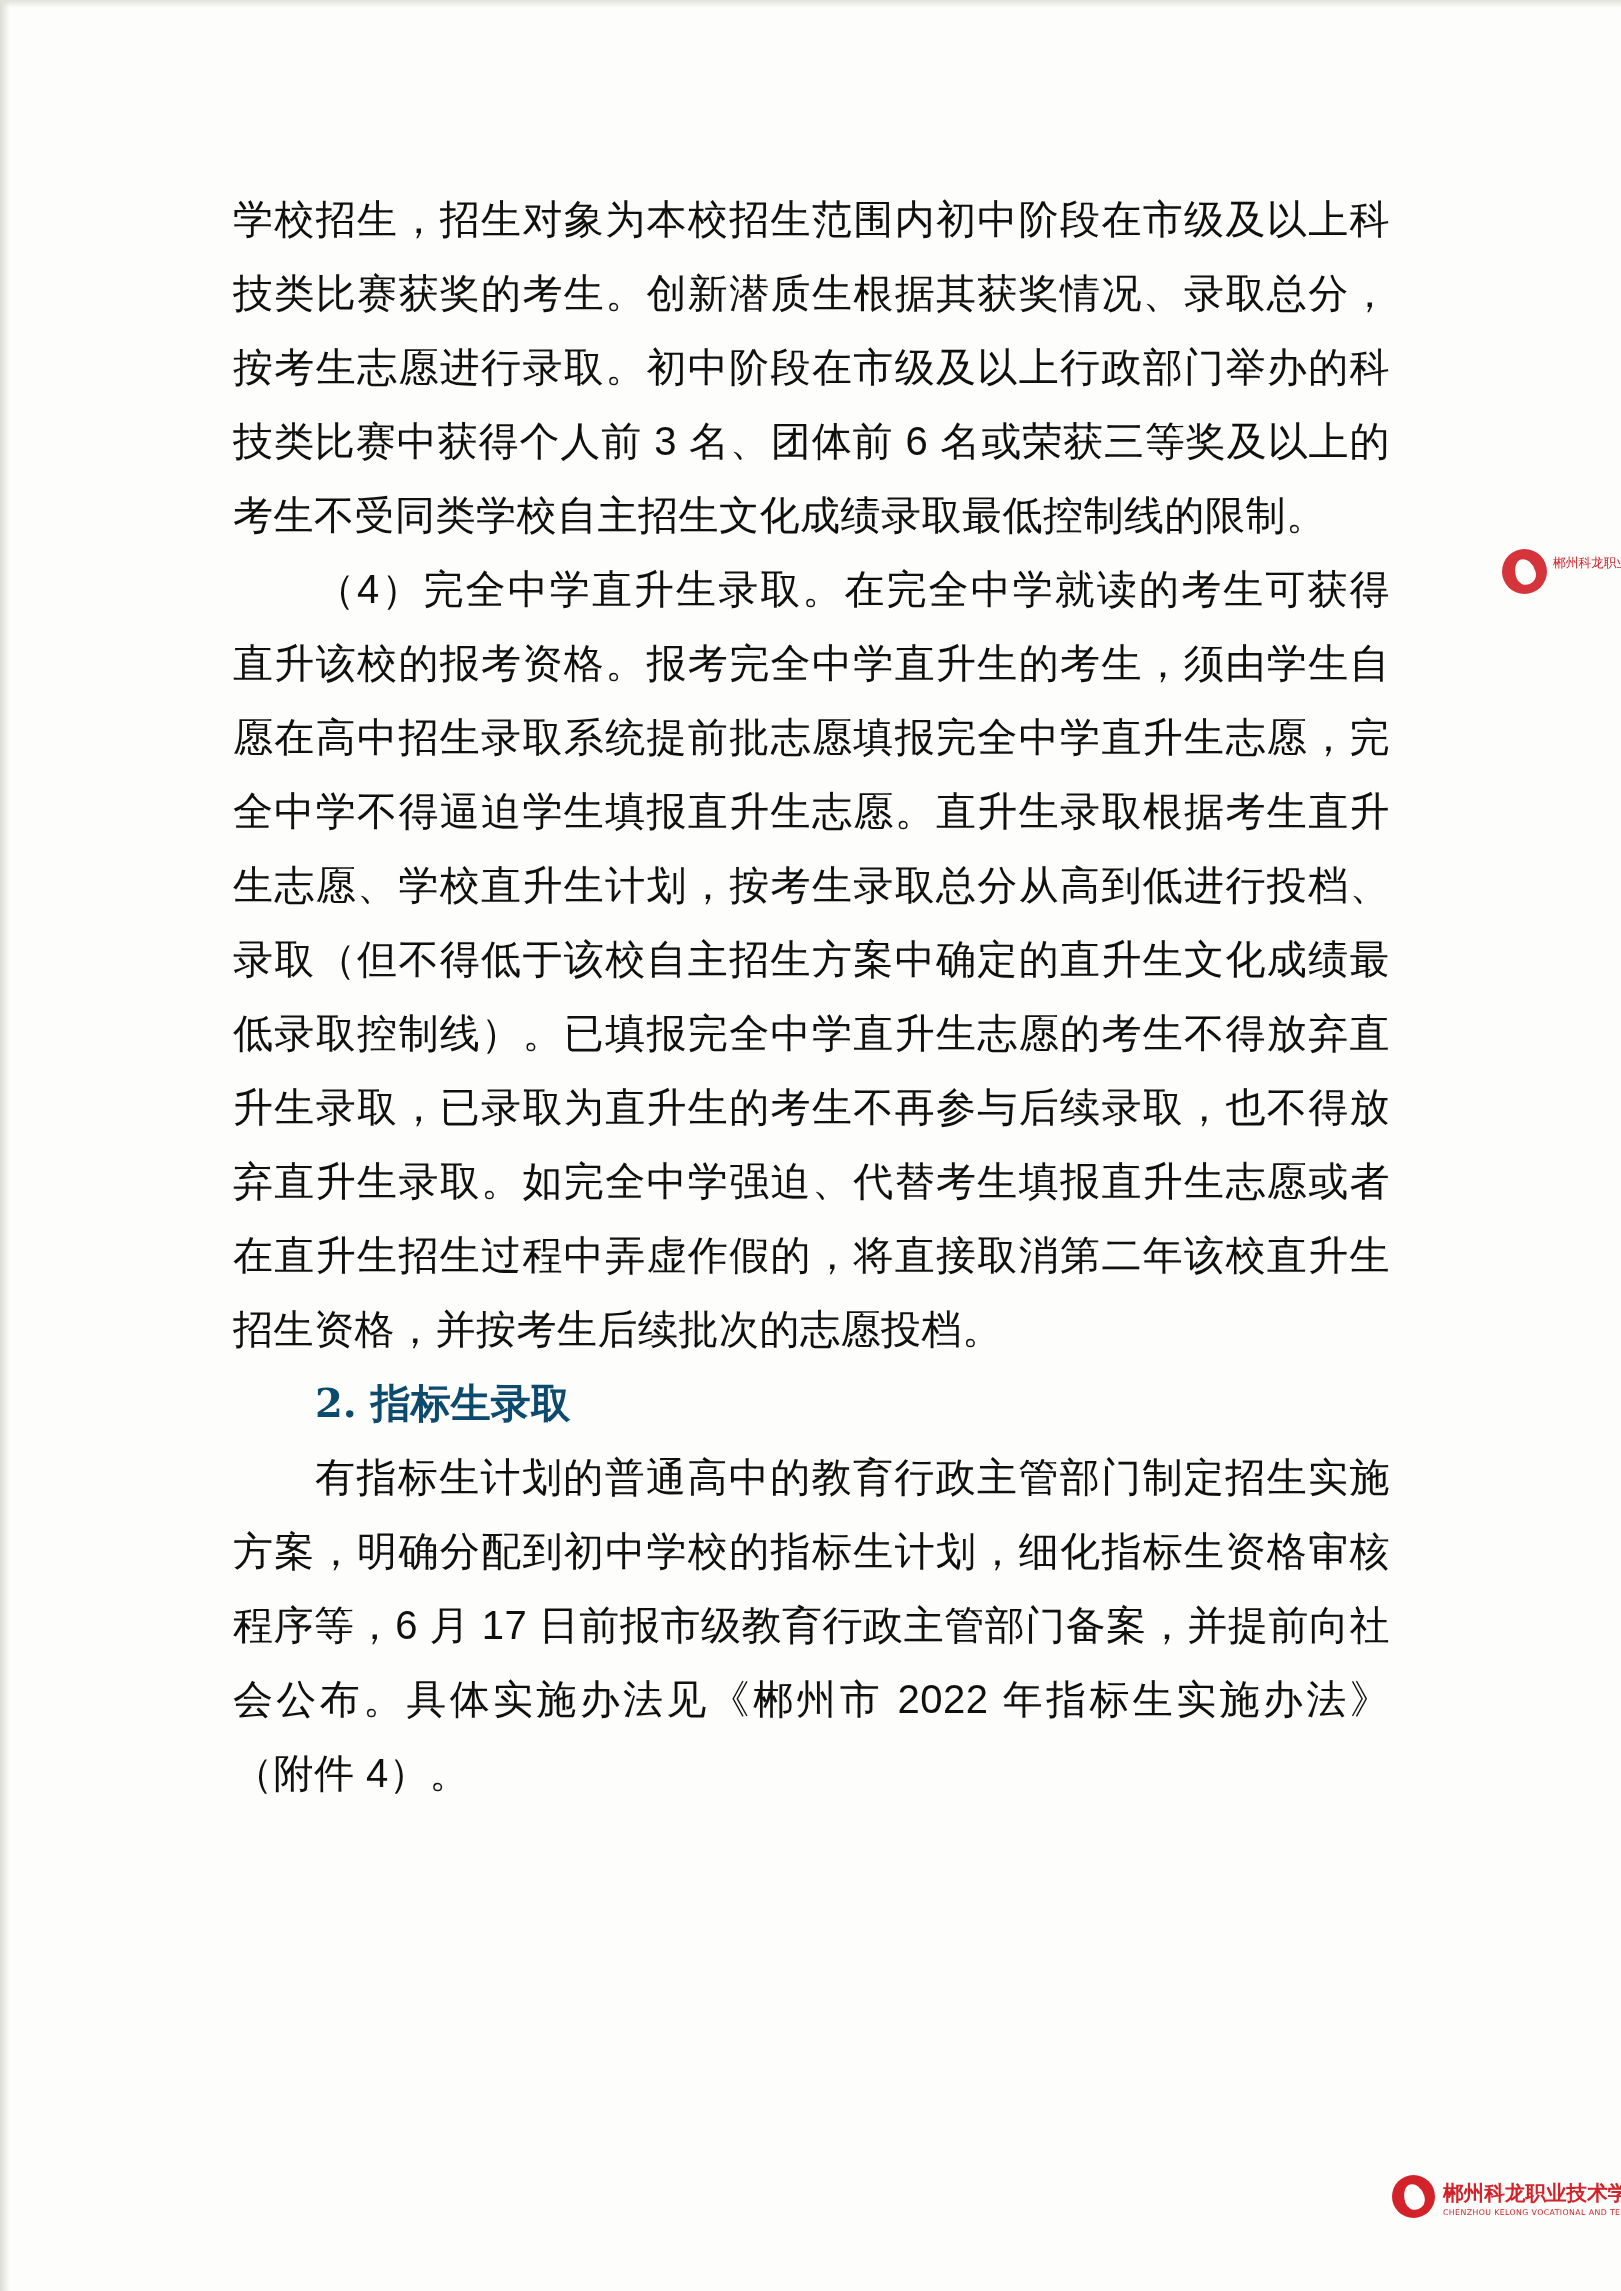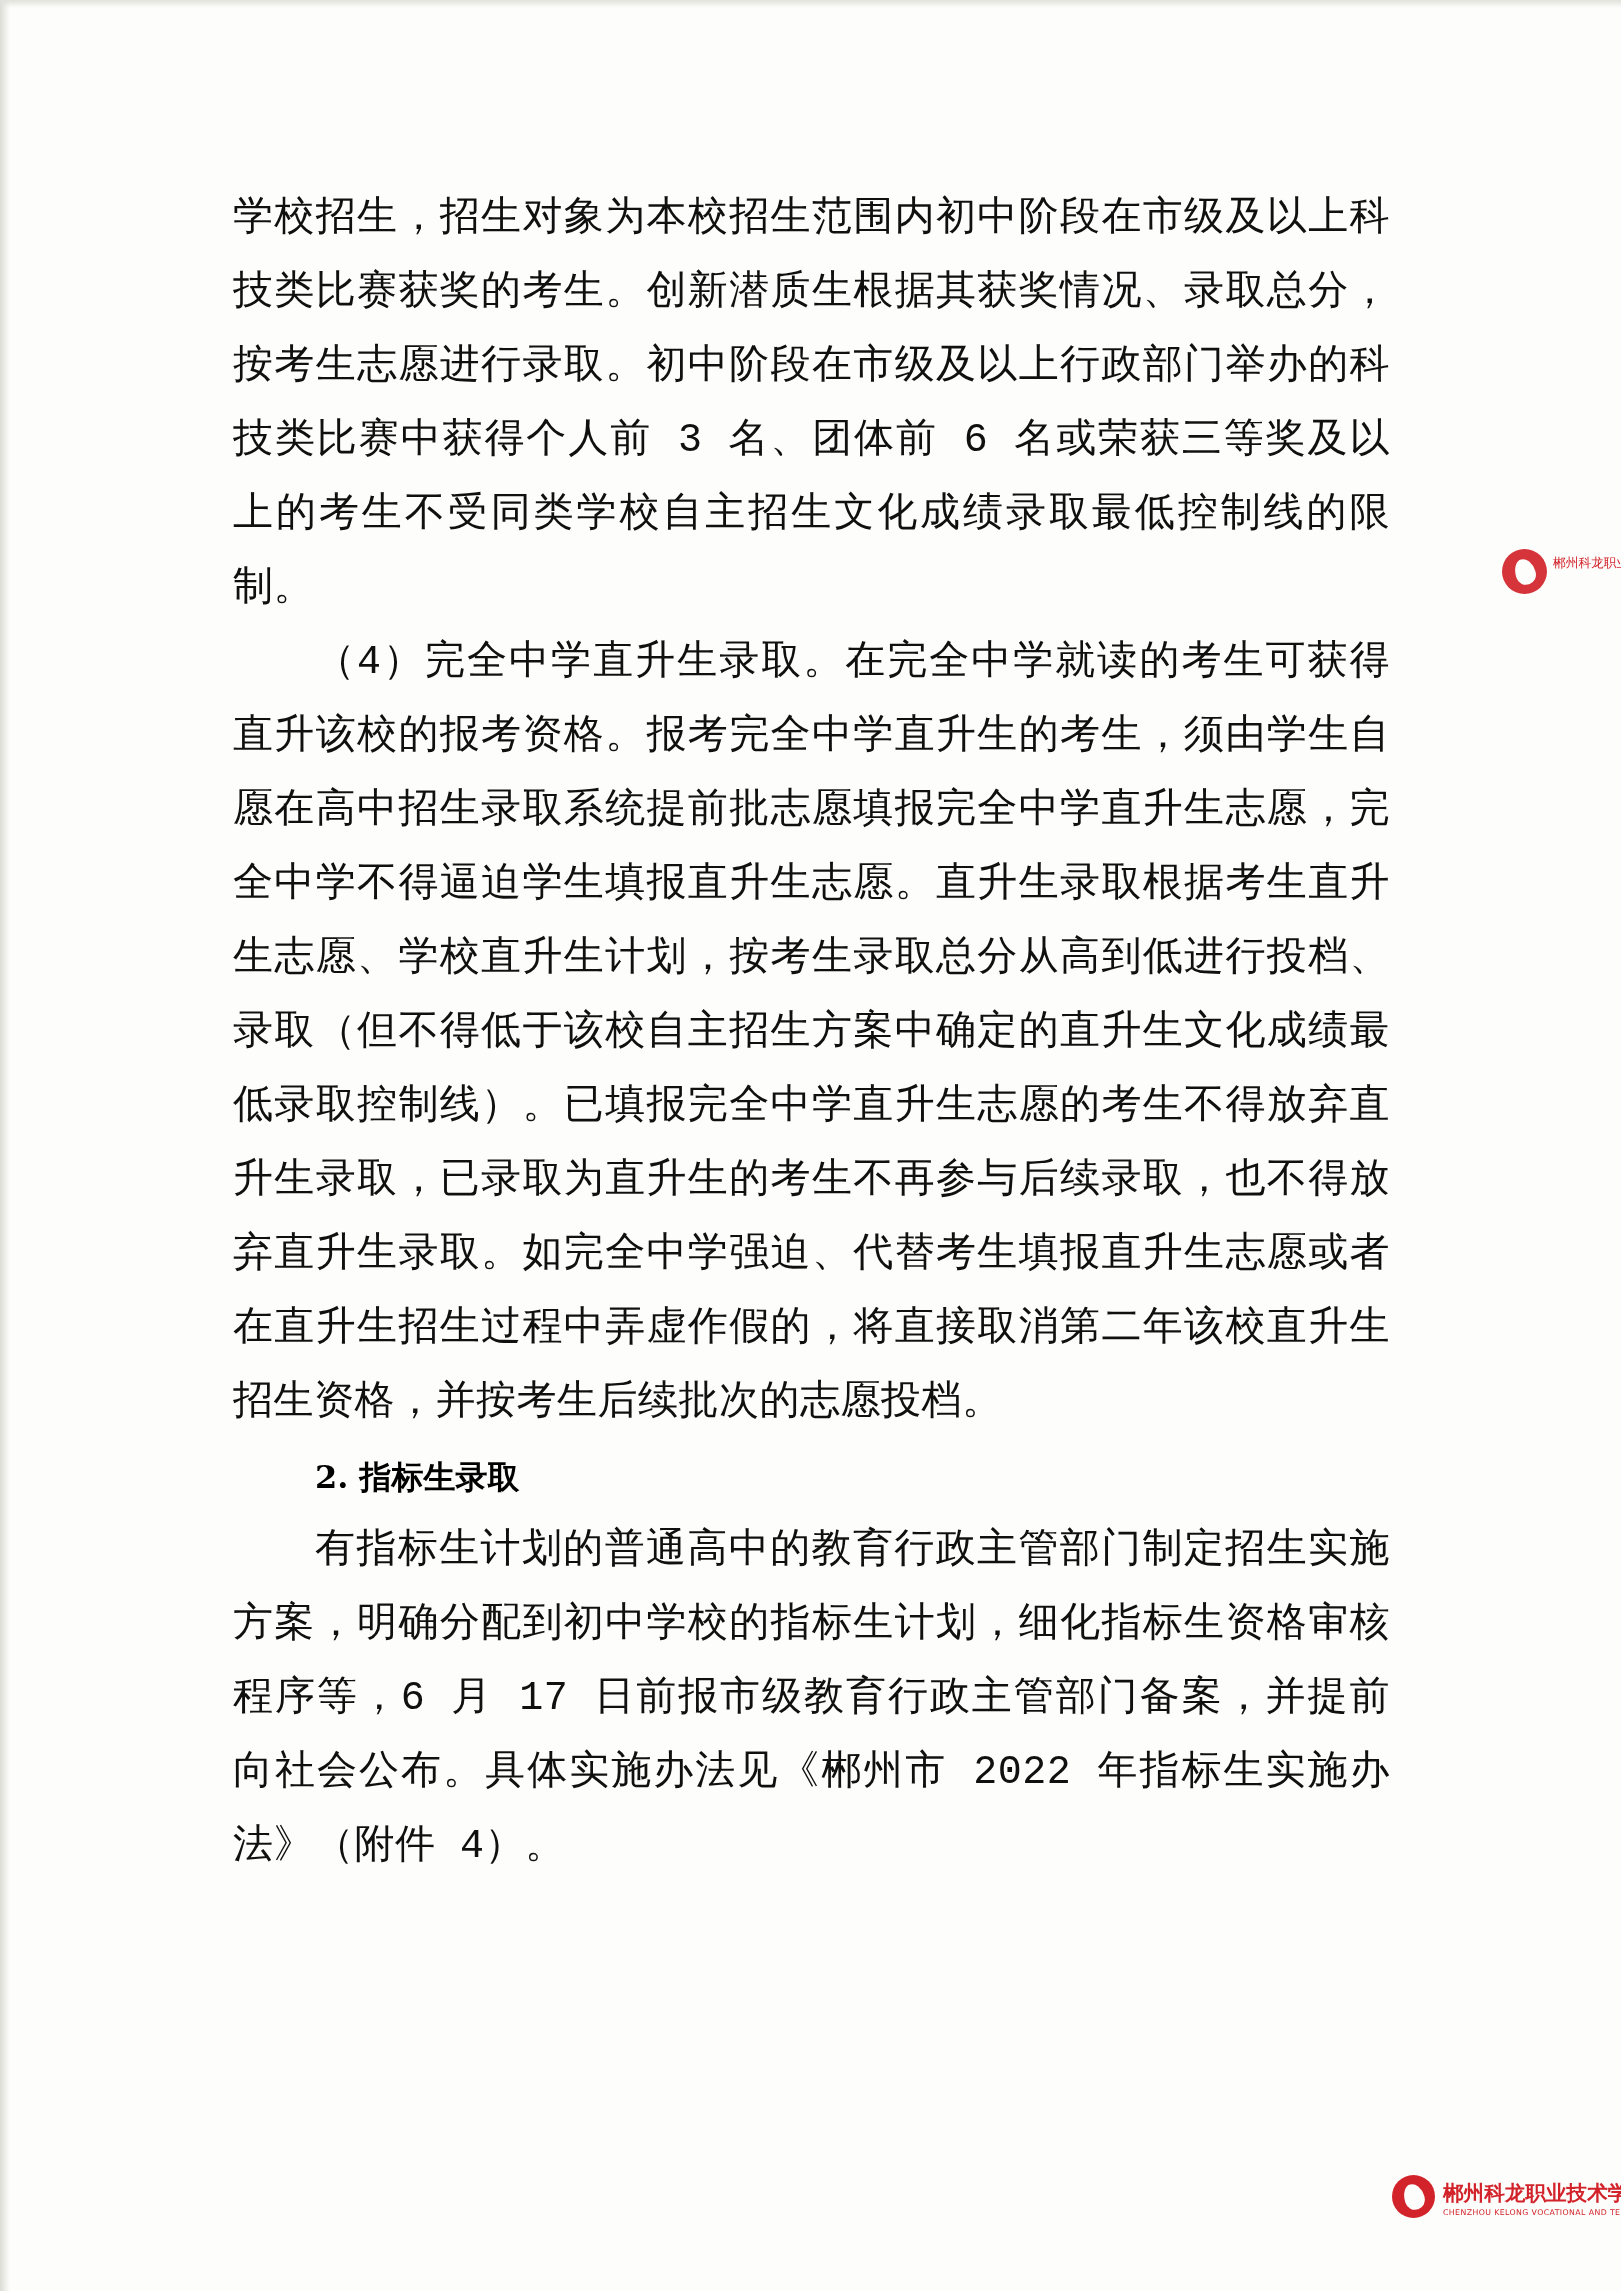--- a/index.html
+++ b/index.html
@@ -30,41 +30,41 @@
     background: linear-gradient(to bottom, #e2e2dc, rgba(255,255,255,0));
     pointer-events: none;
   }
   .doc-body {
     position: absolute;
     left: 233px;
     top: 182px;
     width: 1157px;
   }
   .para {
-    font-family: Liberation Mono, monospace;
+    font-family: Liberation Sans, sans-serif;
     font-size: 40px;
     line-height: 74px;
     color: #101010;
     letter-spacing: 0.5px;
     text-align: justify;
     text-justify: inter-character;
     margin: 0;
     white-space: pre-wrap;
   }
   .para + .para {
     margin-top: 0px;
   }
   .indent {
     text-indent: 82px;
   }
   .heading {
     font-family: "DejaVu Serif", "Liberation Serif", serif;
-    font-size: 32px;
+    font-size: 40px;
     line-height: 74px;
-    color: #000000;
+    color: #0c4a6e;
     font-weight: bold;
     text-indent: 82px;
     margin: 0;
   }
   .page-number {
     position: absolute;
     left: 0;
     top: 2017px;
     width: 100%;
     text-align: center;

